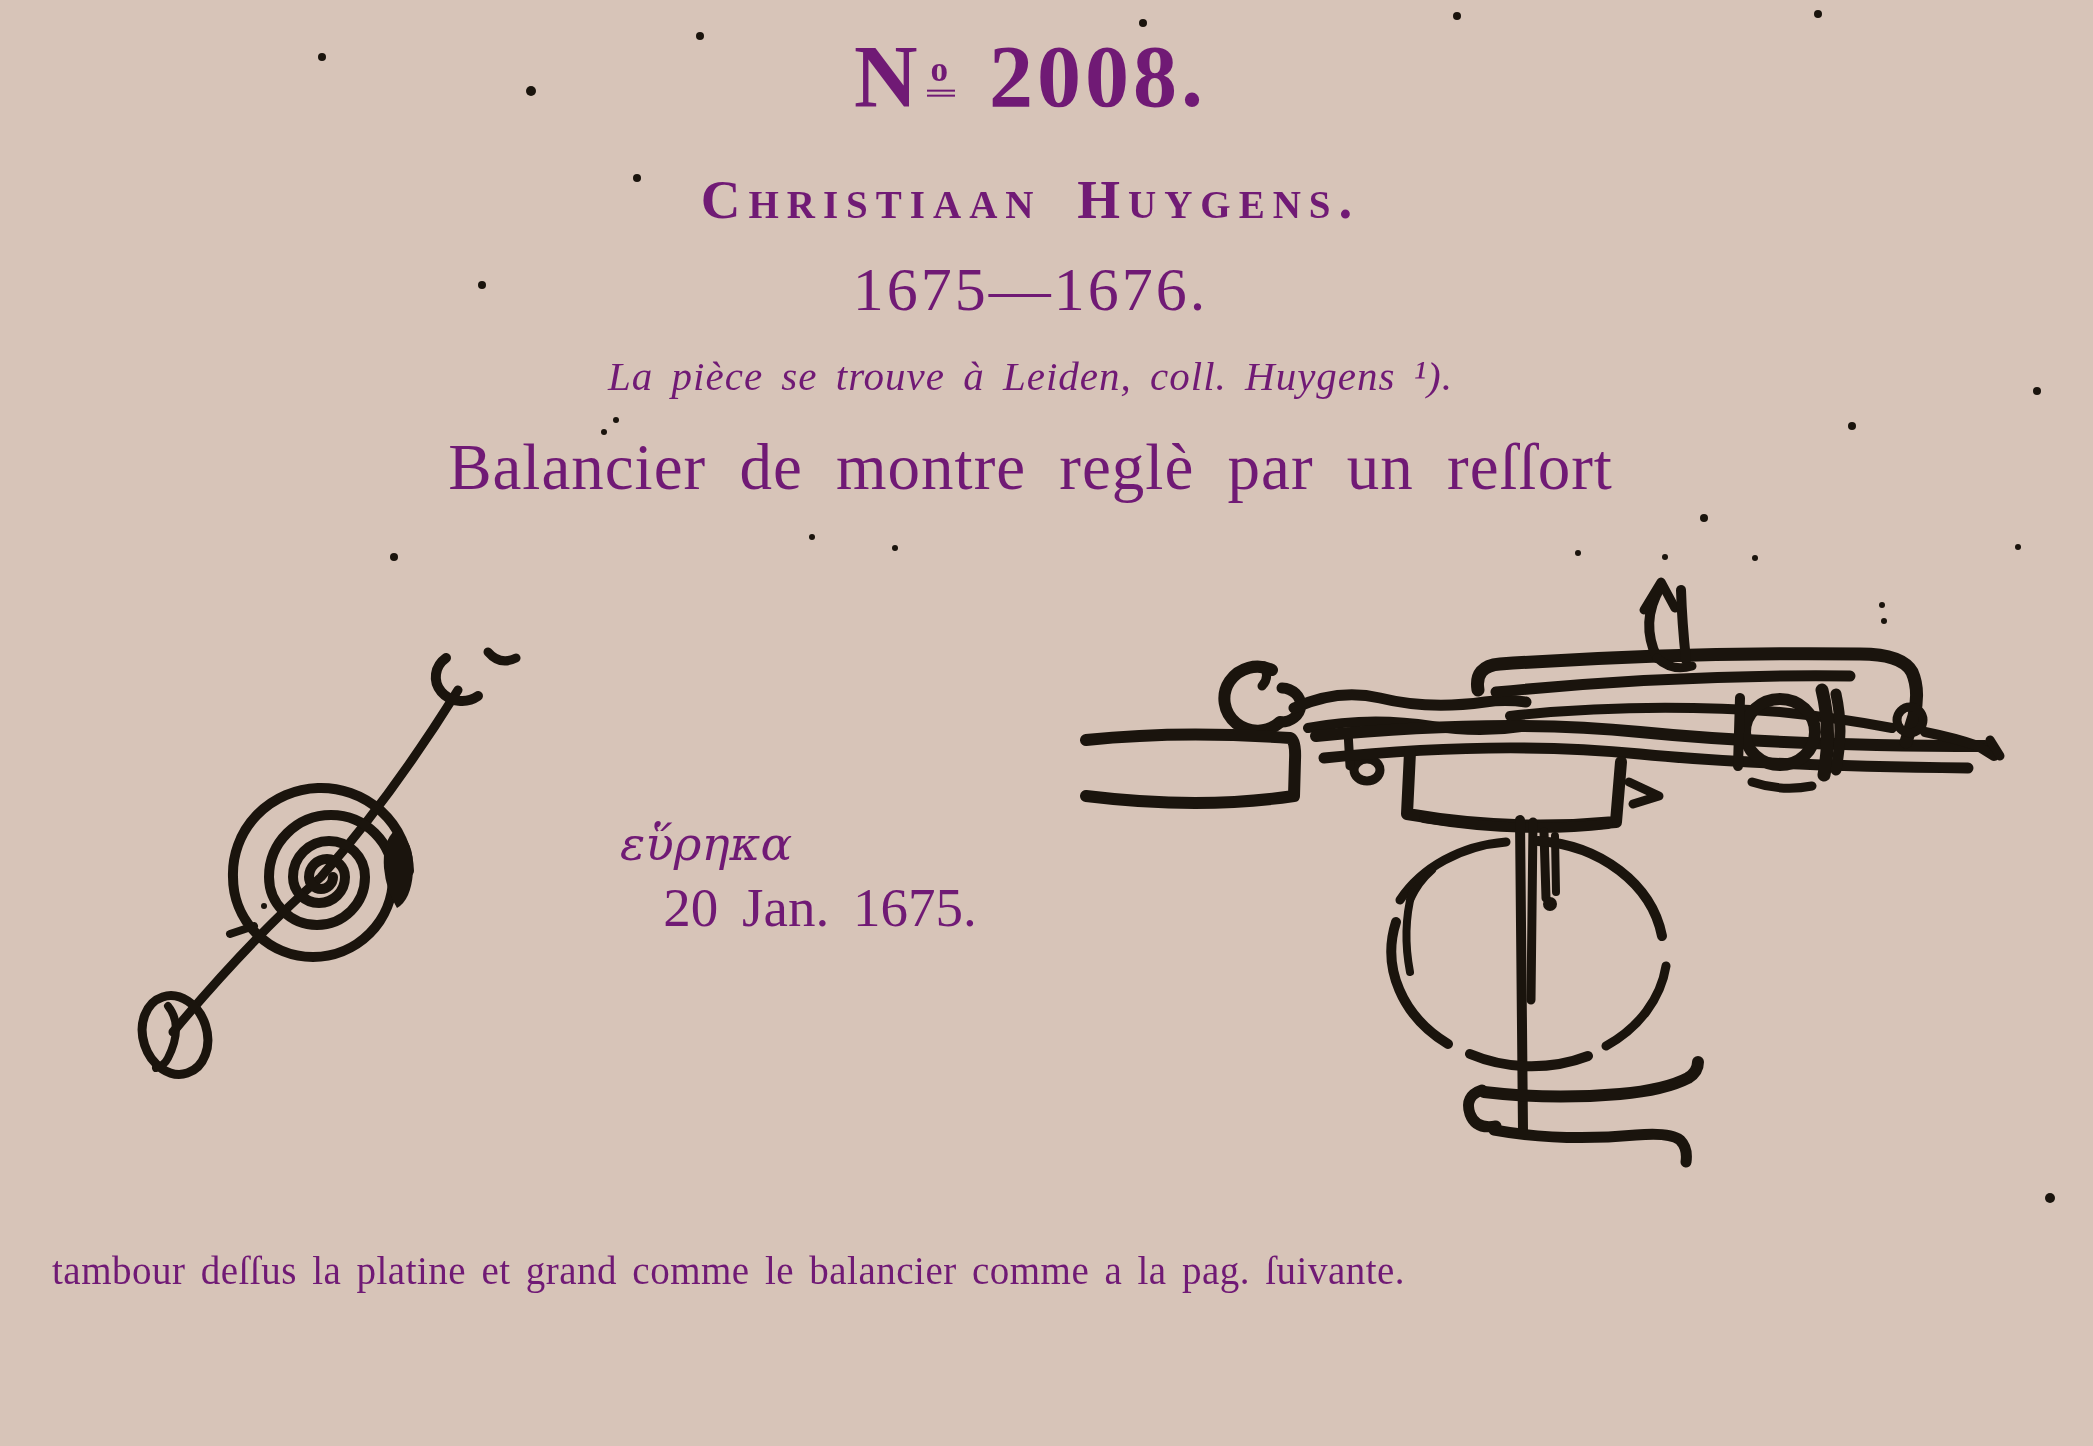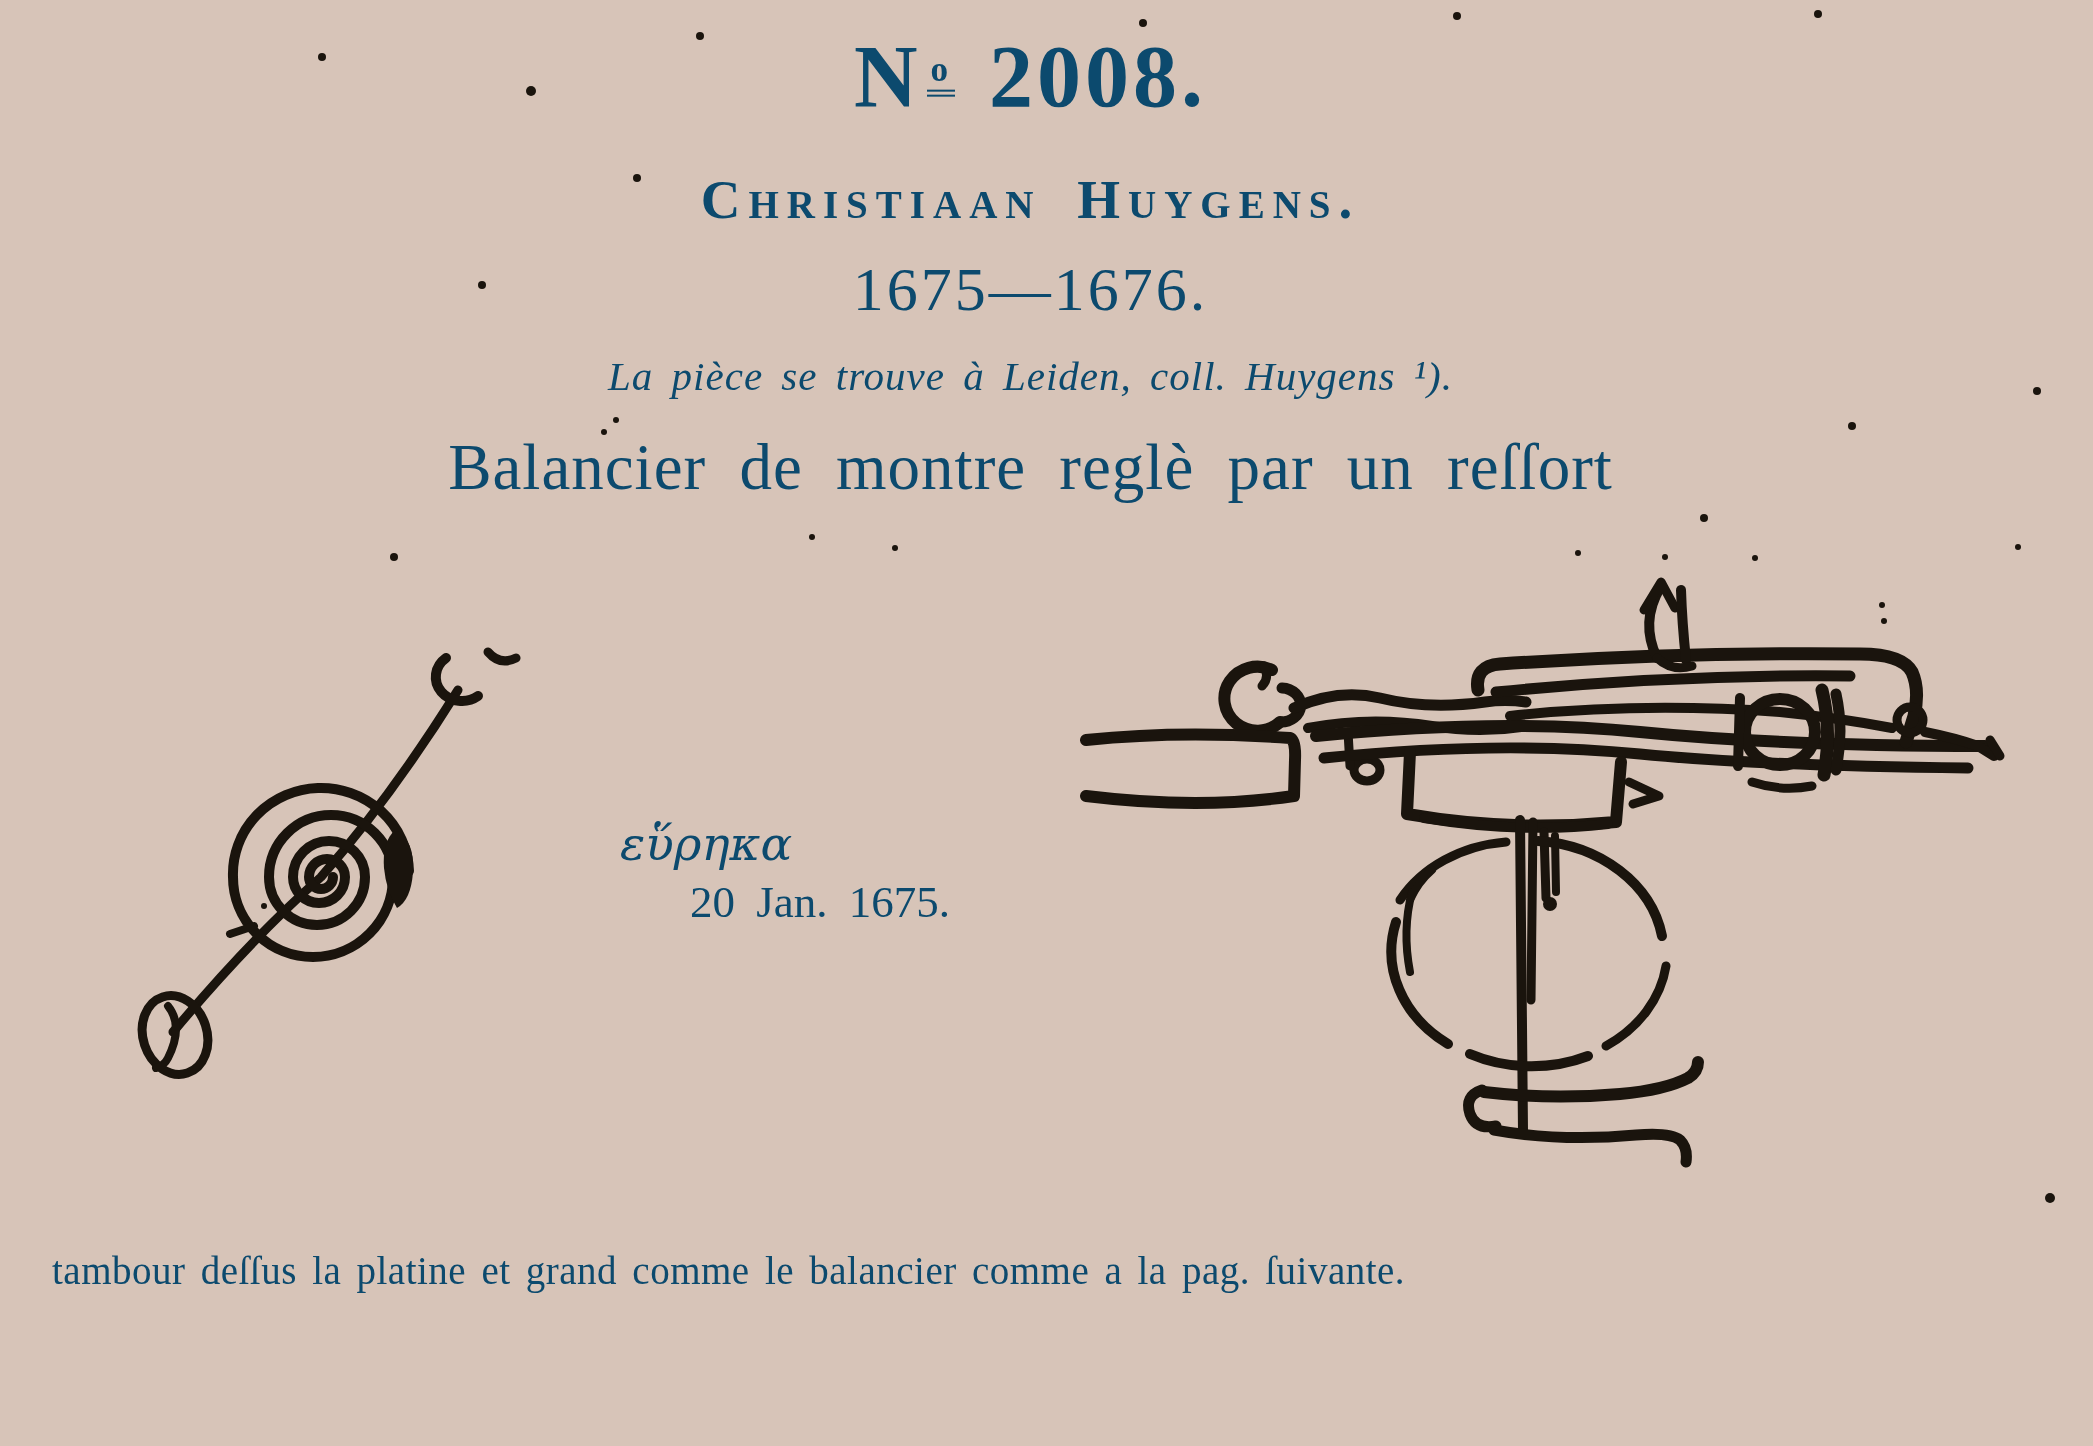--- a/index.html
+++ b/index.html
@@ -1,37 +1,37 @@
 <!DOCTYPE html>
 <html><head>
 <meta charset="utf-8">
 <style>
   html,body { margin:0; padding:0; }
   .page {
     position:relative; width:2093px; height:1446px;
     background:#d7c4b8; overflow:hidden;
     font-family:"Liberation Serif","DejaVu Serif",serif;
-    color:#0c4a6e;
+    color:#701a75;
   }
   .center-line { position:absolute; left:-16px; width:2093px; text-align:center; white-space:nowrap; }
   .h-number { top:26px; font-size:88px; font-weight:700; letter-spacing:4px; }
   .no-sup {
     display:inline-block; font-size:0.40em; line-height:1;
     transform:translateY(-0.72em);
     border-bottom:7px double currentColor; padding:0 3px 3px 3px;
     margin:0 34px 0 6px;
   }
   .h-author { top:168px; font-size:55px; font-weight:700; font-variant:small-caps; letter-spacing:8px; word-spacing:14px; }
   .h-dates { top:254px; font-size:62px; letter-spacing:3px; }
   .h-prov { top:352px; font-size:41px; font-style:italic; letter-spacing:1px; word-spacing:7px; }
   .h-title { top:430px; font-size:65px; letter-spacing:1px; word-spacing:16px; }
   .greek { position:absolute; left:620px; top:816px; width:400px; text-align:left;
            font-size:47px; font-style:italic; font-family:"DejaVu Serif","DejaVu Sans",serif; }
   .sketch-date { position:absolute; left:520px; top:876px; width:600px; text-align:center;
-                 font-size:45px; word-spacing:10px; }
+                 font-size:55px; word-spacing:10px; }
   .body-text { position:absolute; left:52px; top:1238px; width:2000px;
                font-size:39px; line-height:66px; letter-spacing:0.5px; word-spacing:5px; }
   svg.sketch { position:absolute; }
   svg.sketch path, svg.sketch ellipse, svg.sketch circle {
     fill:none; stroke:#1a140d; stroke-linecap:round; stroke-linejoin:round;
   }
   svg.sketch .fill { fill:#1a140d; stroke:none; }
   .specks { position:absolute; left:0; top:0; }
   .specks circle { fill:#1a140d; }
 </style>

